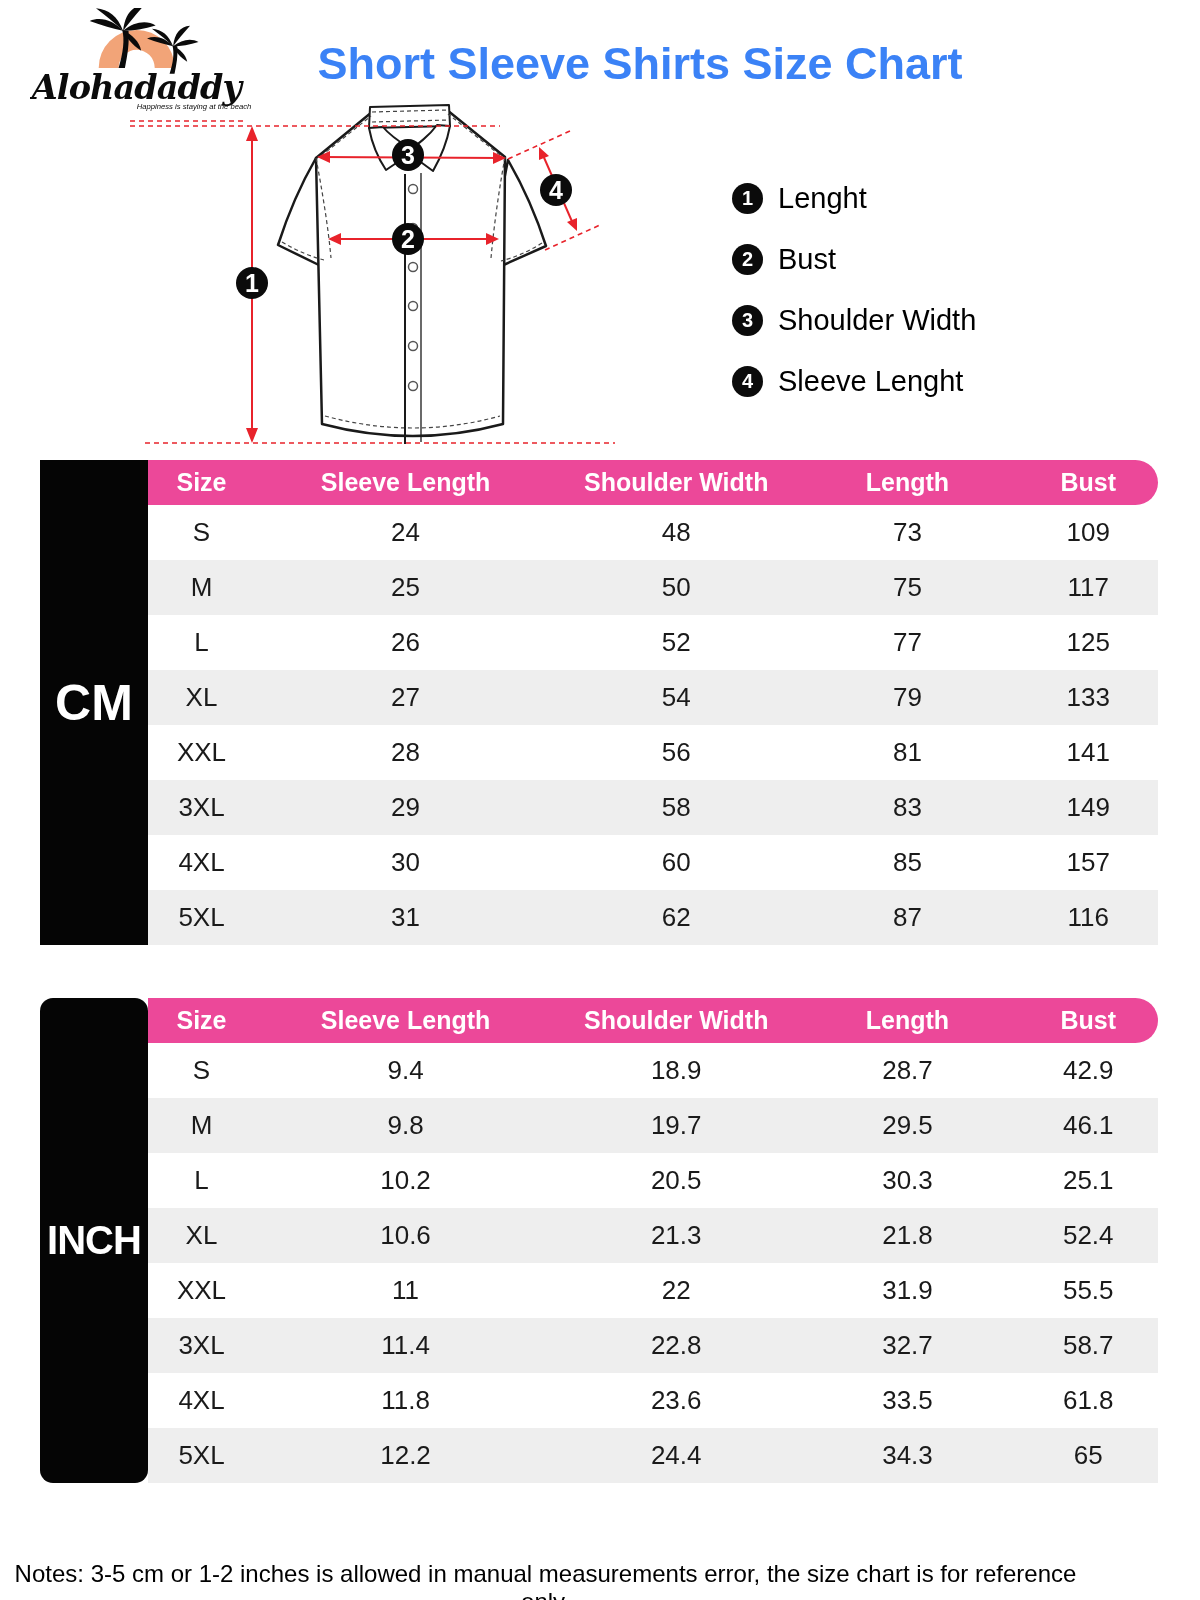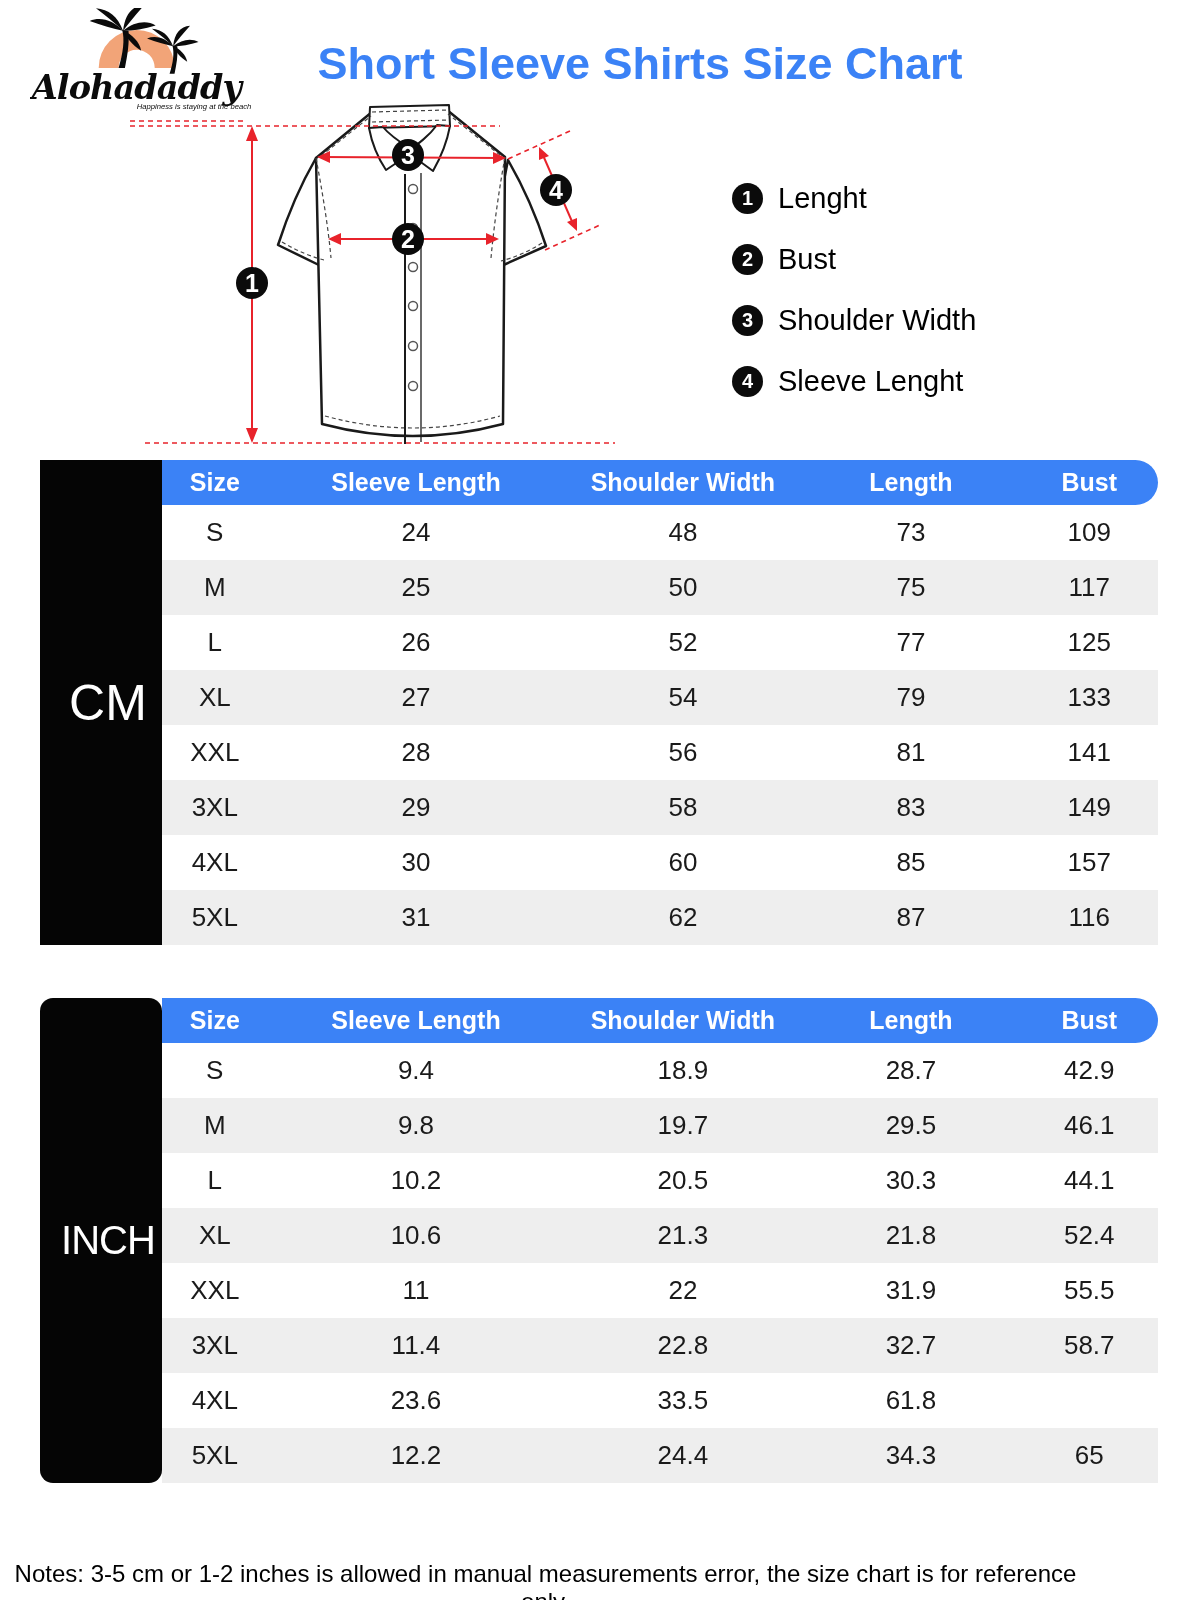--- a/index.html
+++ b/index.html
@@ -19,28 +19,28 @@
   .legend-item{display:flex;align-items:center;height:30px;margin-bottom:31px;}
   .legend-num{
     width:31px;height:31px;border-radius:50%;background:#0b0b0b;color:#fff;
     display:inline-flex;align-items:center;justify-content:center;
     font-size:20px;font-weight:bold;margin-right:15px;flex:0 0 31px;
   }
   .legend-label{font-size:29px;color:#000;}
   
   .size-table{position:absolute;left:40px;width:1118px;display:flex;align-items:stretch;}
   .unit-col{
-    width:108px;flex:0 0 108px;background:#050505;color:#fff;font-weight:normal;
-    display:flex;align-items:center;justify-content:center;padding-left:14px;
+    width:108px;flex:0 0 108px;background:#050505;color:#fff;font-weight:bold;
+    display:flex;align-items:center;justify-content:center;
   }
   .unit-cm{font-size:50px;}
   .unit-inch{font-size:40px;letter-spacing:-1px;border-radius:13px;}
   .table-main{flex:1;display:flex;flex-direction:column;}
   .thead{
-    background:#3b82f6;border-radius:0 26px 26px 0;height:45px;
+    background:#ec4899;border-radius:0 26px 26px 0;height:45px;
     display:grid;grid-template-columns:10.6% 29.8% 23.8% 22% 13.8%;
     align-items:center;
   }
   .th{color:#fff;font-size:25px;font-weight:bold;text-align:center;}
   .tbody{display:flex;flex-direction:column;}
   .trow{
     height:55px;display:grid;grid-template-columns:10.6% 29.8% 23.8% 22% 13.8%;
     align-items:center;background:#fff;
   }
   .trow:nth-child(even){background:#eeeeee;}
@@ -271,21 +271,21 @@
           <div class="tcell">9.8</div>
           <div class="tcell">19.7</div>
           <div class="tcell">29.5</div>
           <div class="tcell">46.1</div>
         </div>
         <div class="trow">
           <div class="tcell">L</div>
           <div class="tcell">10.2</div>
           <div class="tcell">20.5</div>
           <div class="tcell">30.3</div>
-          <div class="tcell">44.1</div>
+          <div class="tcell">25.1</div>
         </div>
         <div class="trow">
           <div class="tcell">XL</div>
           <div class="tcell">10.6</div>
           <div class="tcell">21.3</div>
           <div class="tcell">21.8</div>
           <div class="tcell">52.4</div>
         </div>
         <div class="trow">
           <div class="tcell">XXL</div>
@@ -296,20 +296,21 @@
         </div>
         <div class="trow">
           <div class="tcell">3XL</div>
           <div class="tcell">11.4</div>
           <div class="tcell">22.8</div>
           <div class="tcell">32.7</div>
           <div class="tcell">58.7</div>
         </div>
         <div class="trow">
           <div class="tcell">4XL</div>
+          <div class="tcell">11.8</div>
           <div class="tcell">23.6</div>
           <div class="tcell">33.5</div>
           <div class="tcell">61.8</div>
         </div>
         <div class="trow">
           <div class="tcell">5XL</div>
           <div class="tcell">12.2</div>
           <div class="tcell">24.4</div>
           <div class="tcell">34.3</div>
           <div class="tcell">65</div>

